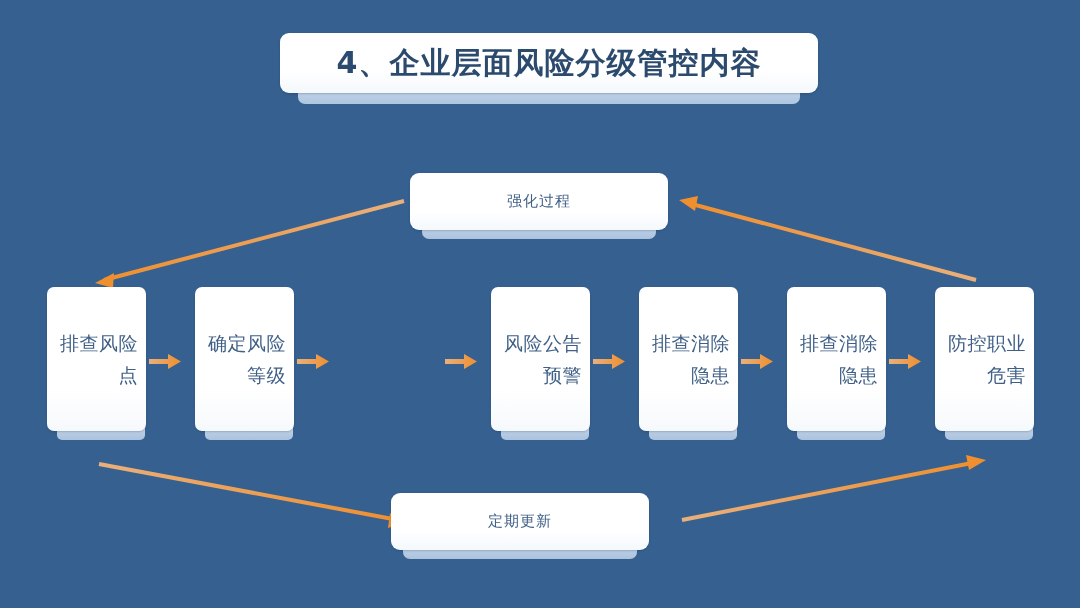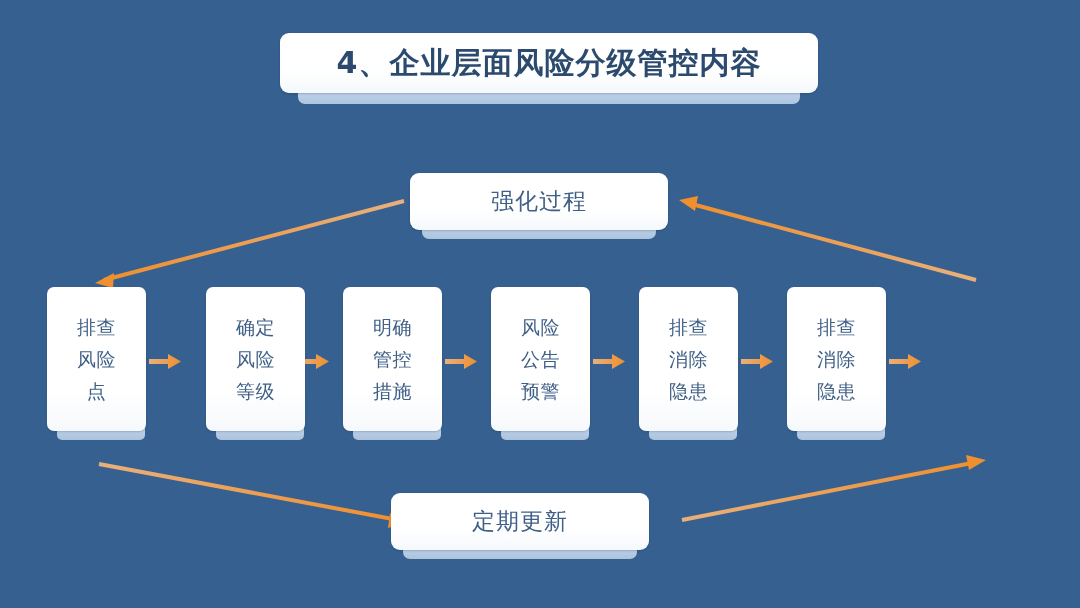--- a/index.html
+++ b/index.html
@@ -97,23 +97,23 @@
     top: 0;
     width: 99px;
     height: 144px;
     display: flex;
     align-items: center;
     justify-content: center;
     z-index: 3;
     font-size: 19px;
     line-height: 32px;
     color: #3f5f86;
-    text-align: center;
+    text-align: right;
     letter-spacing: 0.5px;
-    padding: 0 24px;
+    padding: 0 8px;
     box-sizing: border-box;
     word-break: break-all;
   }
 
   
   .sidelabel {
     position: absolute;
     width: 258px;
     height: 57px;
     z-index: 3;
@@ -142,21 +142,21 @@
   .sidelabel-text {
     position: absolute;
     left: 0;
     top: 0;
     width: 258px;
     height: 57px;
     display: flex;
     align-items: center;
     justify-content: center;
     z-index: 3;
-    font-size: 23px;
+    font-size: 15px;
     color: #3f5f86;
     letter-spacing: 1px;
     white-space: nowrap;
   }
   #label-top    { left: 410px; top: 173px; }
   #label-bottom { left: 391px; top: 493px; }
 
   
   #arrows {
     position: absolute;
@@ -233,50 +233,50 @@
       <path d="M986,460 L969,470 L966,455 Z" fill="#ef8f2e"></path>
     </g>
   </svg>
 
   <div class="step" style="left:47px">
     <div class="step-shadowbar"></div>
     <div class="step-card"></div>
     <div class="step-label">排查风险点</div>
   </div>
 
-  <div class="step" style="left:206px">
+  <div class="step" style="left:195px">
     <div class="step-shadowbar"></div>
     <div class="step-card"></div>
     <div class="step-label">确定风险等级</div>
   </div>
 
-  <div class="step" style="left:343px">
-    <div class="step-shadowbar"></div>
-    <div class="step-card"></div>
-    <div class="step-label">明确管控措施</div>
-  </div>
 
   <div class="step" style="left:491px">
     <div class="step-shadowbar"></div>
     <div class="step-card"></div>
     <div class="step-label">风险公告预警</div>
   </div>
 
   <div class="step" style="left:639px">
     <div class="step-shadowbar"></div>
     <div class="step-card"></div>
     <div class="step-label">排查消除隐患</div>
   </div>
 
   <div class="step" style="left:787px">
     <div class="step-shadowbar"></div>
     <div class="step-card"></div>
     <div class="step-label">排查消除隐患</div>
   </div>
 
+  <div class="step" style="left:935px">
+    <div class="step-shadowbar"></div>
+    <div class="step-card"></div>
+    <div class="step-label">防控职业危害</div>
+  </div>
 
   <div class="sidelabel" id="label-top">
     <div class="sidelabel-shadowbar"></div>
     <div class="sidelabel-card"></div>
     <div class="sidelabel-text">强化过程</div>
   </div>
 
   <div class="sidelabel" id="label-bottom">
     <div class="sidelabel-shadowbar"></div>
     <div class="sidelabel-card"></div>

